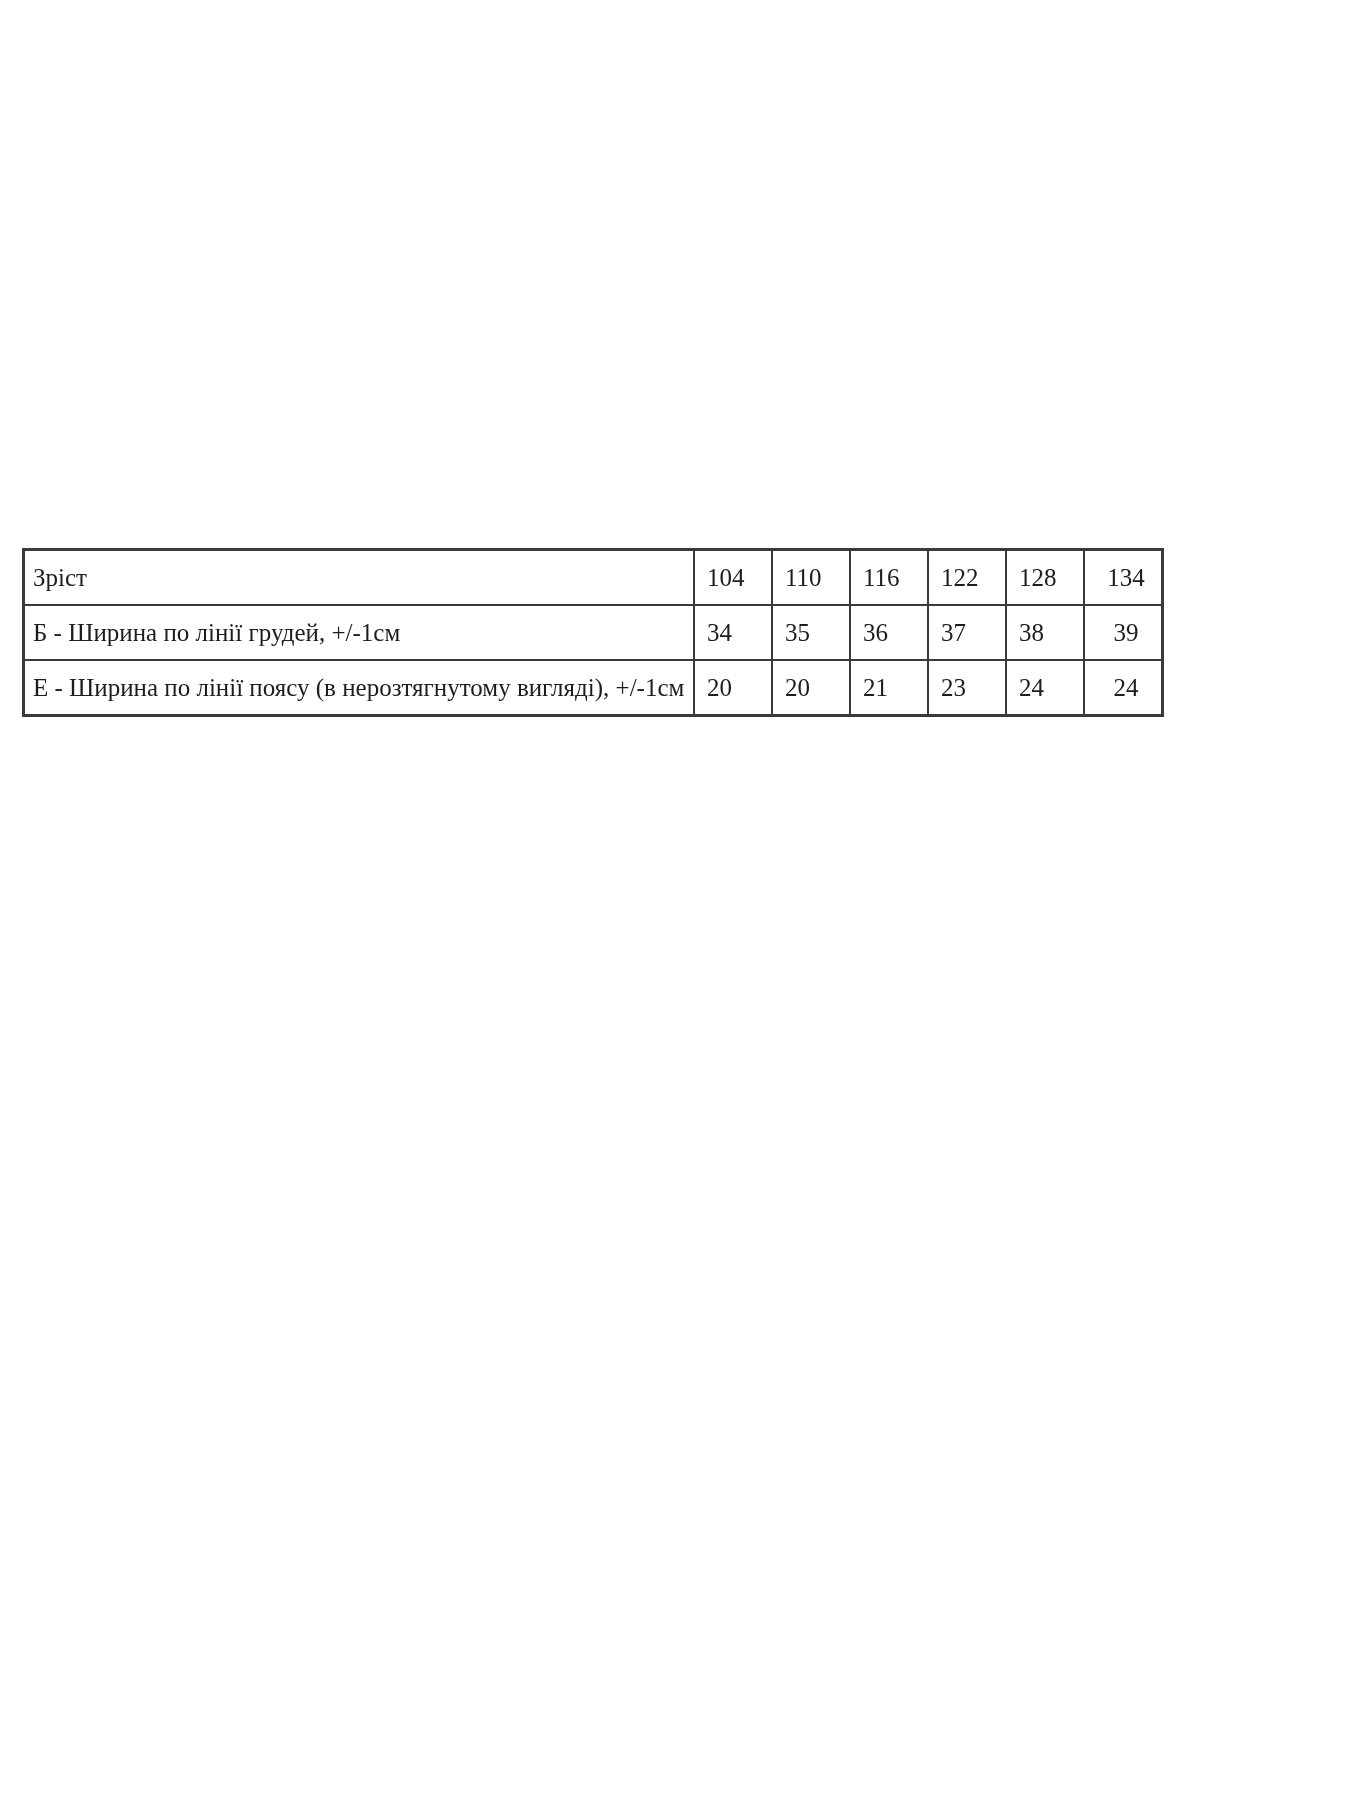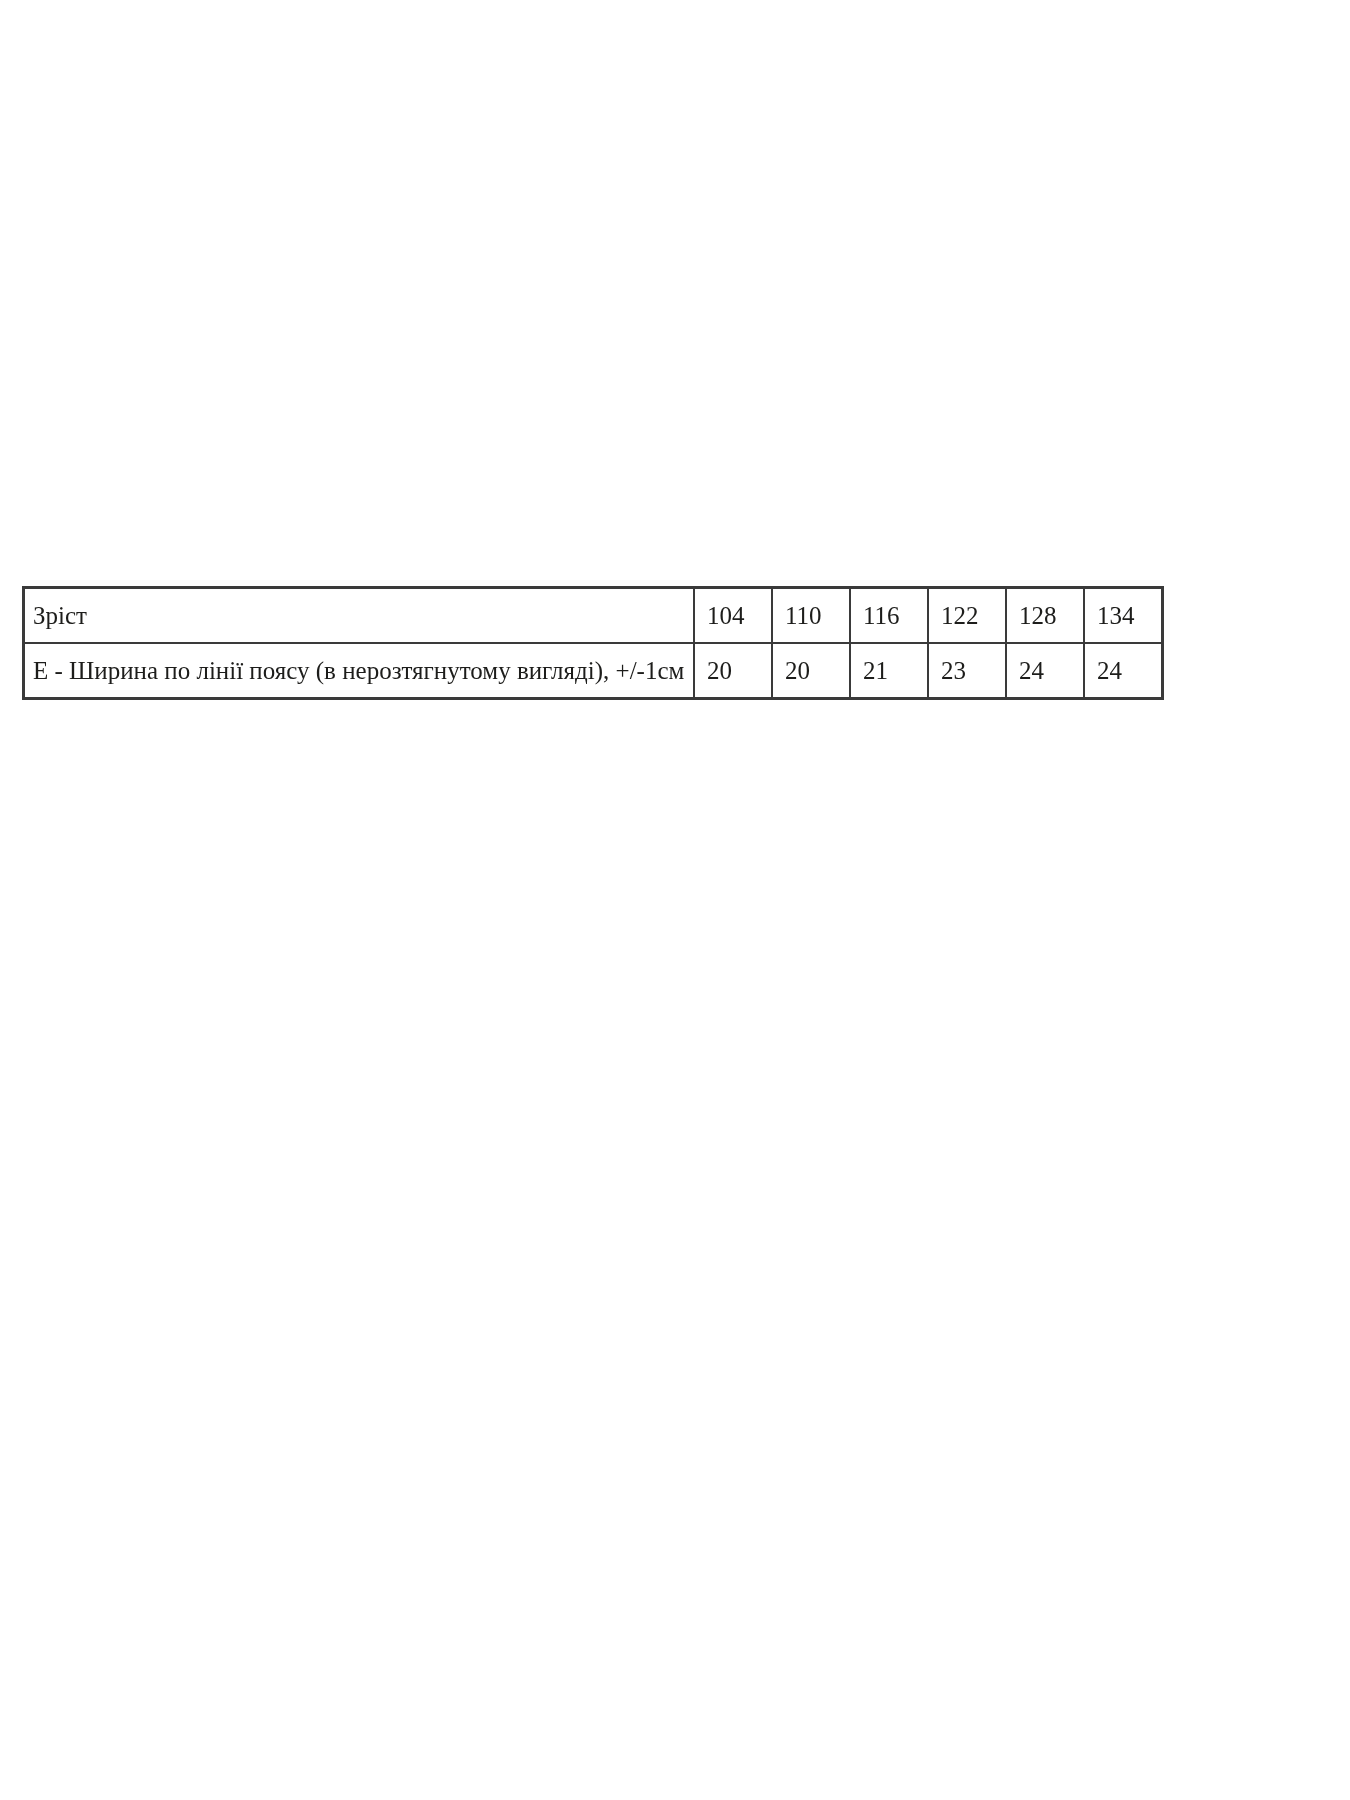--- a/index.html
+++ b/index.html
@@ -12,21 +12,21 @@
     height: 1800px;
     position: relative;
     font-family: "Liberation Serif", "DejaVu Serif", serif;
     color: #1a1a1a;
     overflow: hidden;
   }
 
   .table-wrap {
     position: absolute;
     left: 22px;
-    top: 586px;
+    top: 548px;
     width: 1142px;
     border-radius: 17px;
   }
 
   table.size-table {
     border-collapse: collapse;
     table-layout: fixed;
     width: 100%;
     border: 3px solid #3a3a3a;
   }
@@ -50,20 +50,21 @@
   }
 
   table.size-table td.value-cell {
     text-align: left;
     padding-left: 12px;
     width: 58px;
   }
 
   table.size-table tr td:last-child {
     border-right: none;
+    text-align: center;
   }
   table.size-table tr:first-child td {
     border-top: none;
   }
   table.size-table tr:last-child td {
     border-bottom: none;
   }
 
   .head-row td {
     font-weight: normal;
@@ -83,20 +84,29 @@
         <td class="label-cell">Зріст</td>
         <td class="value-cell">104</td>
         <td class="value-cell">110</td>
         <td class="value-cell">116</td>
         <td class="value-cell">122</td>
         <td class="value-cell">128</td>
         <td class="value-cell">134</td>
       </tr>
 
 
+      <tr>
+        <td class="label-cell">Б - Ширина по лінії грудей, +/-1см</td>
+        <td class="value-cell">34</td>
+        <td class="value-cell">35</td>
+        <td class="value-cell">36</td>
+        <td class="value-cell">37</td>
+        <td class="value-cell">38</td>
+        <td class="value-cell">39</td>
+      </tr>
 
 
 
 
       <tr>
         <td class="label-cell last-label">Е - Ширина по лінії поясу (в нерозтягнутому вигляді), +/-1см</td>
         <td class="value-cell">20</td>
         <td class="value-cell">20</td>
         <td class="value-cell">21</td>
         <td class="value-cell">23</td>

